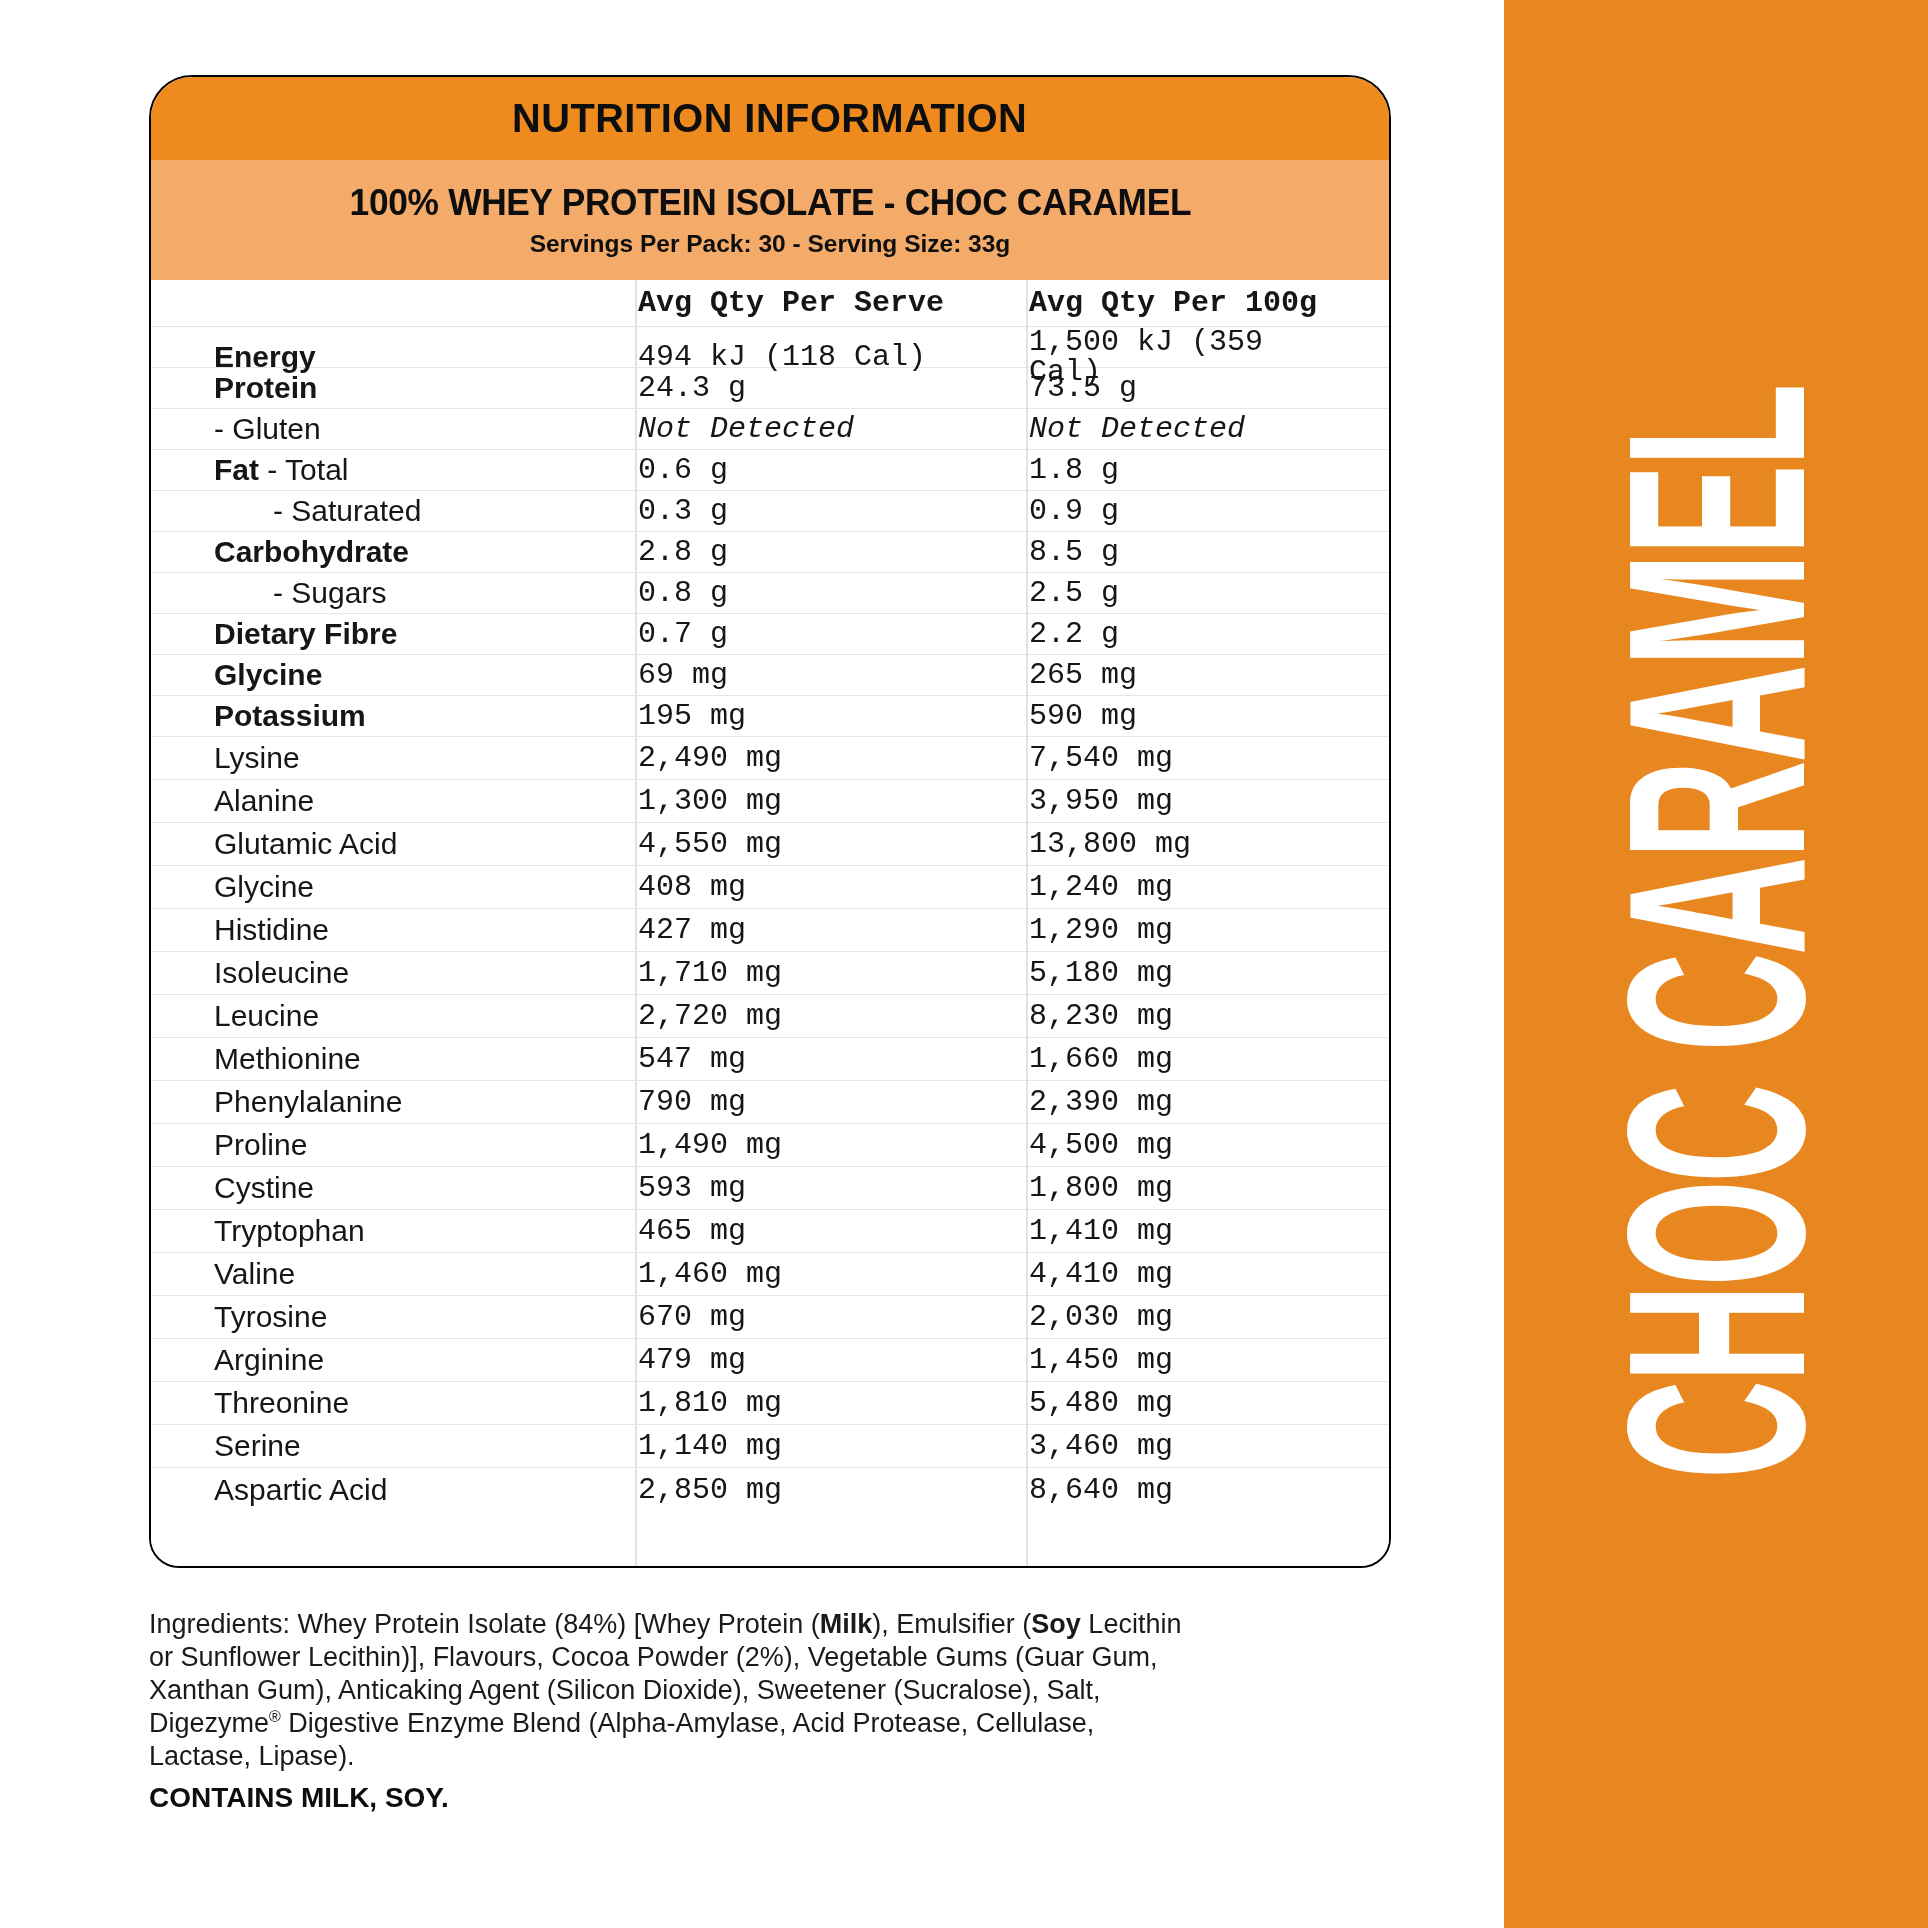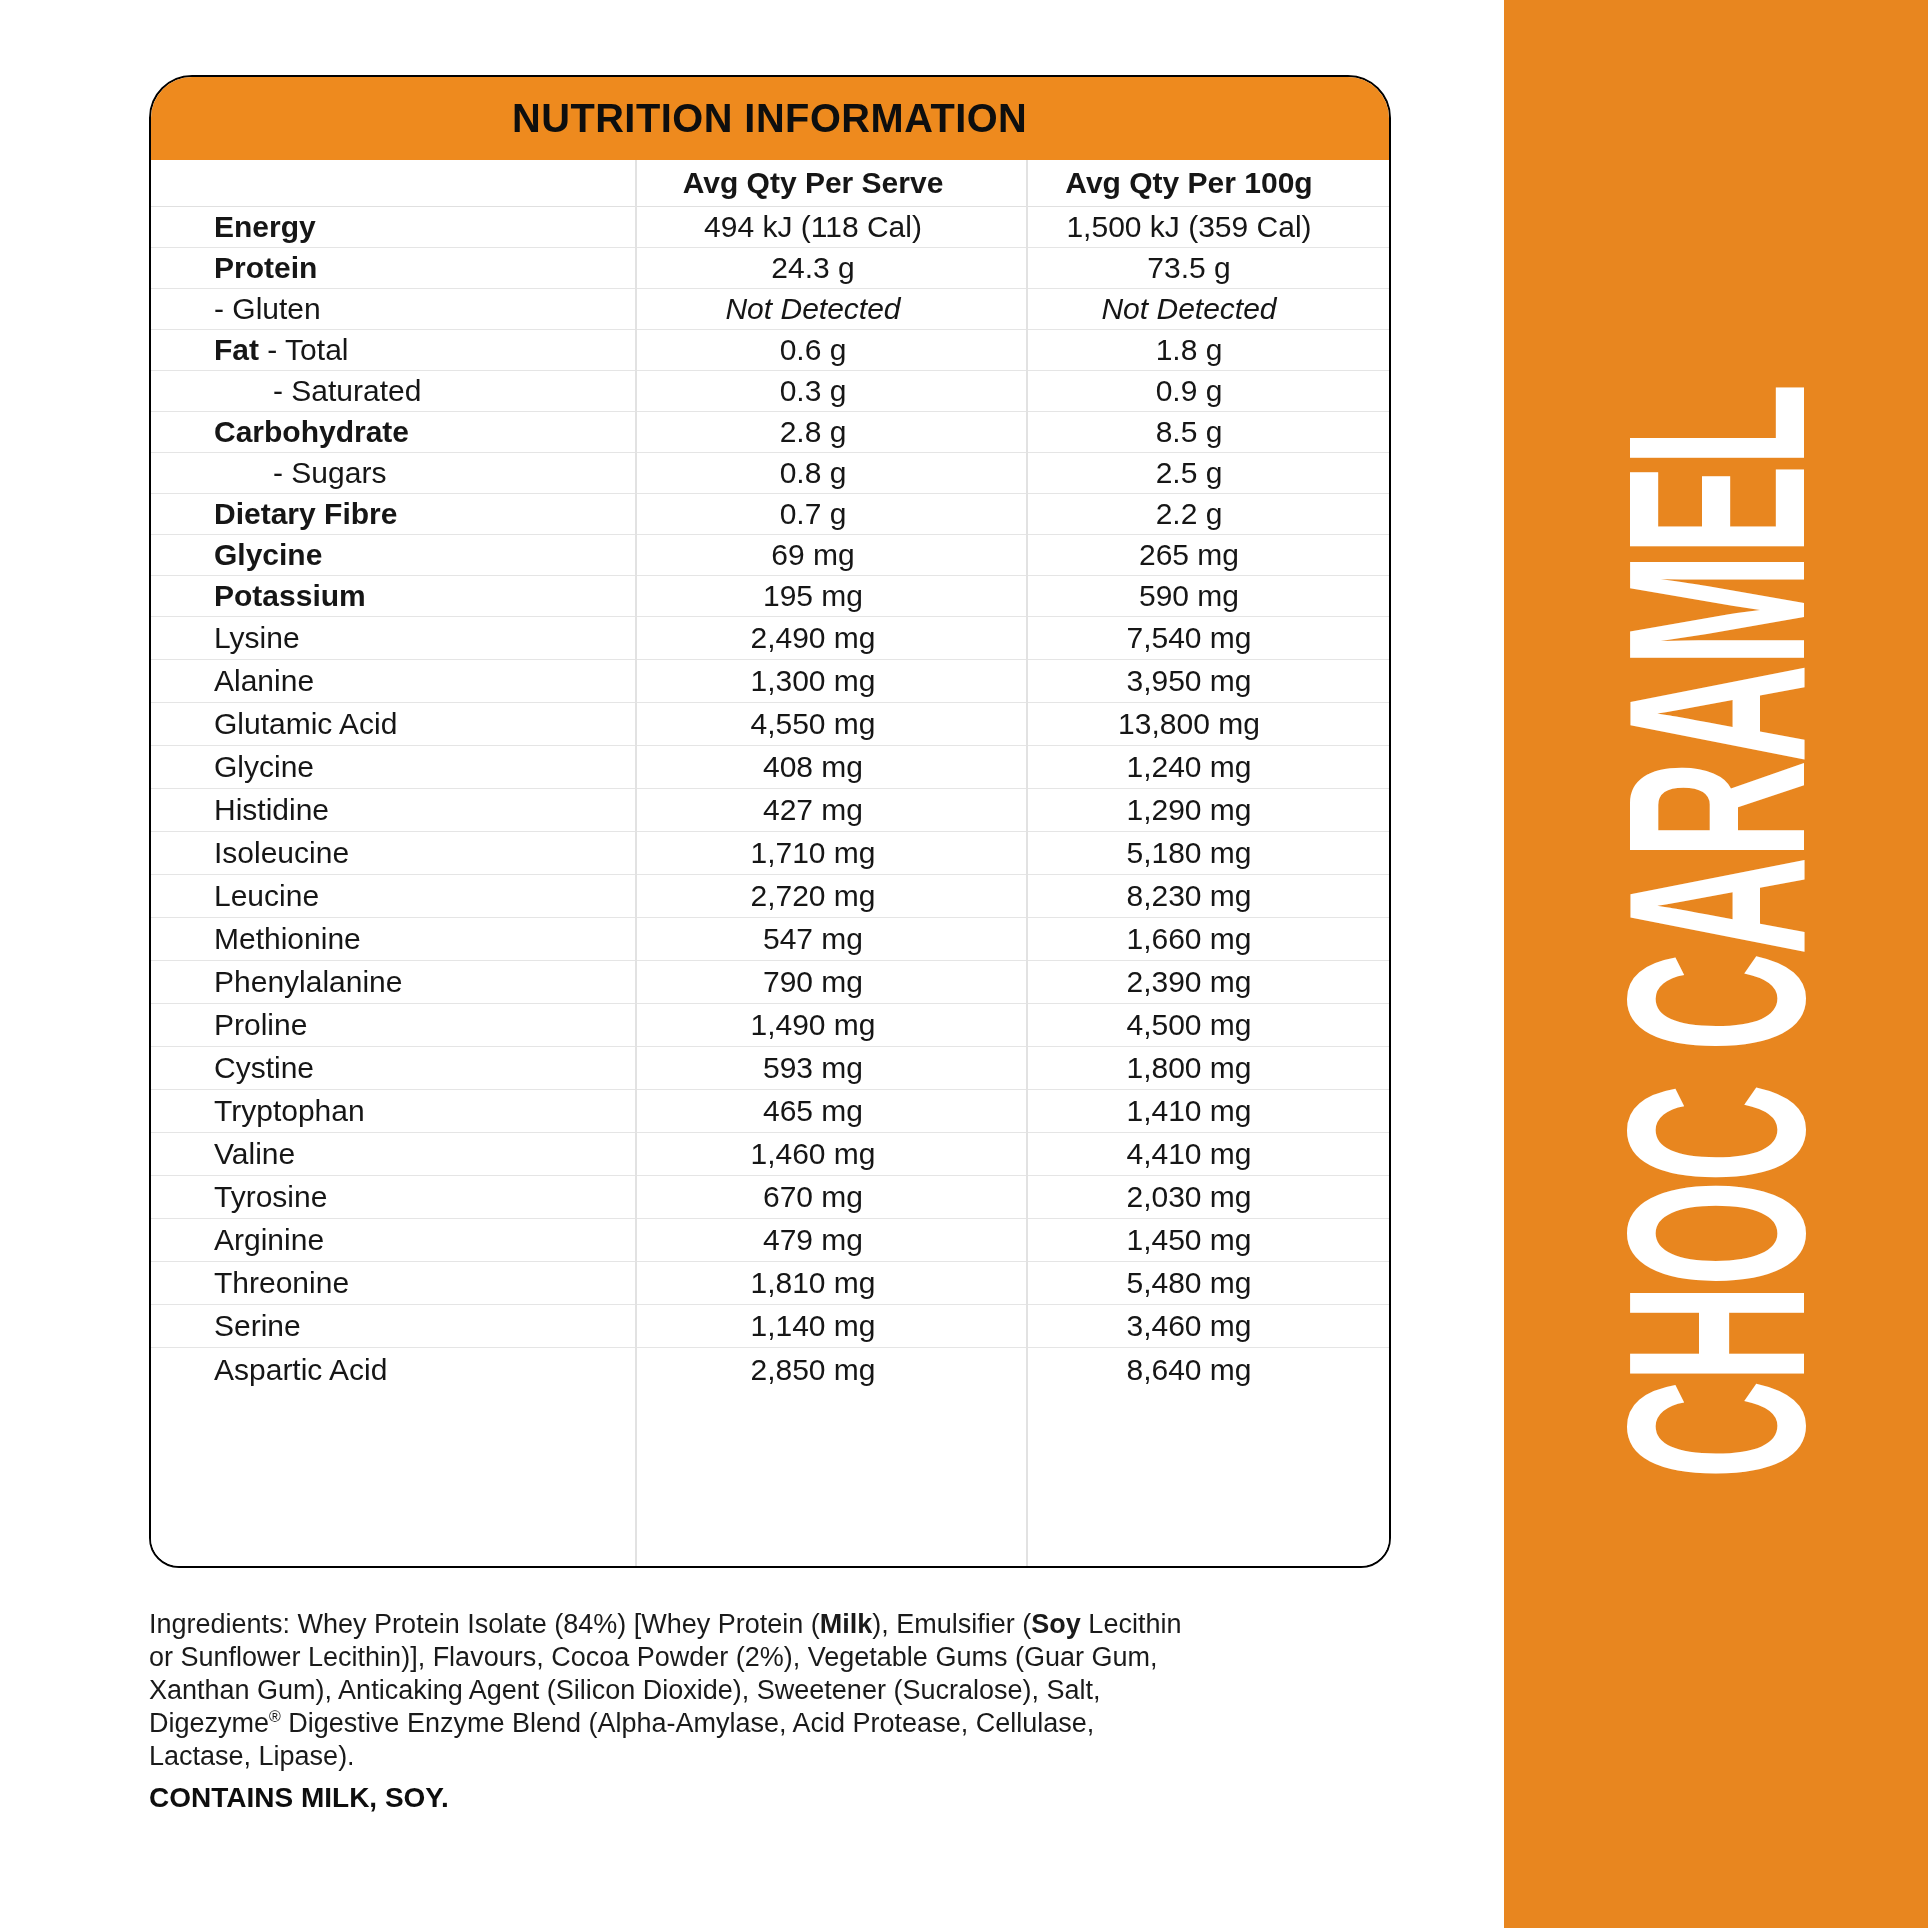--- a/index.html
+++ b/index.html
@@ -33,21 +33,21 @@
   .divider.d2{left:875px;}
   .row{position:relative;z-index:0;display:grid;grid-template-columns:487px 391px 1fr;
        align-items:center;border-bottom:1.9px solid #e5e5e5;box-sizing:border-box;}
   .row.header-row{height:47px;border-bottom:1.9px solid #e0e0e0;}
   .row.nutrient{height:41px;}
   .row.amino{height:43px;}
   .row.last{border-bottom:none;}
   .cell{font-size:30px;line-height:1;}
   .cell.label{padding-left:63px;text-align:left;}
   .cell.label.indent2{padding-left:122px;}
-  .cell.val{text-align:center;font-weight:400;}
+  .cell.val{text-align:left;font-weight:400;font-family:Liberation Mono, monospace;}
   .cell.val.c2{padding-right:41px;}
   .cell.val.c3{padding-right:40px;}
   .header-row .cell.val{font-weight:700;}
   .cell .b{font-weight:700;}
   .cell.italic{font-style:italic;}
   .amino-band{position:relative;z-index:2;height:46px;background:#ebebeb;
               display:flex;align-items:center;border-bottom:none;}
   .amino-band span{font-size:26px;font-weight:700;padding-left:63px;letter-spacing:0.2px;color:#101010;}
 
   
@@ -58,20 +58,24 @@
   .contains{position:absolute;left:149px;top:1782px;font-size:28px;font-weight:700;color:#0e0e0e;}
 </style>
 </head>
 <body>
 
 <div class="canvas">
 
   <div class="panel">
     <div class="panel-header" style="background: rgb(238, 138, 30);">
       <span class="panel-title">NUTRITION INFORMATION</span>
+    </div>
+    <div class="panel-sub" style="background: rgb(244, 171, 105);">
+      <div class="product">100% WHEY PROTEIN ISOLATE - CHOC CARAMEL</div>
+      <div class="servings">Servings Per Pack: 30 - Serving Size: 33g</div>
     </div>
     <div class="table">
       <div class="divider d1"></div>
       <div class="divider d2"></div>
       <div class="row header-row">
         <div class="cell label"></div>
         <div class="cell val c2">Avg Qty Per Serve</div>
         <div class="cell val c3">Avg Qty Per 100g</div>
       </div>
       <div id="nutrient-rows">

